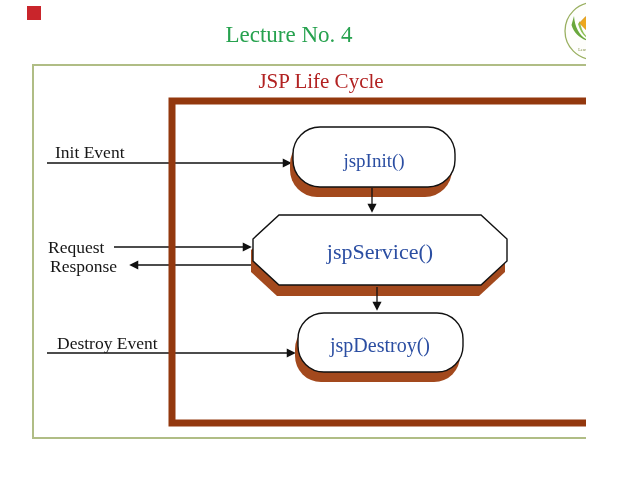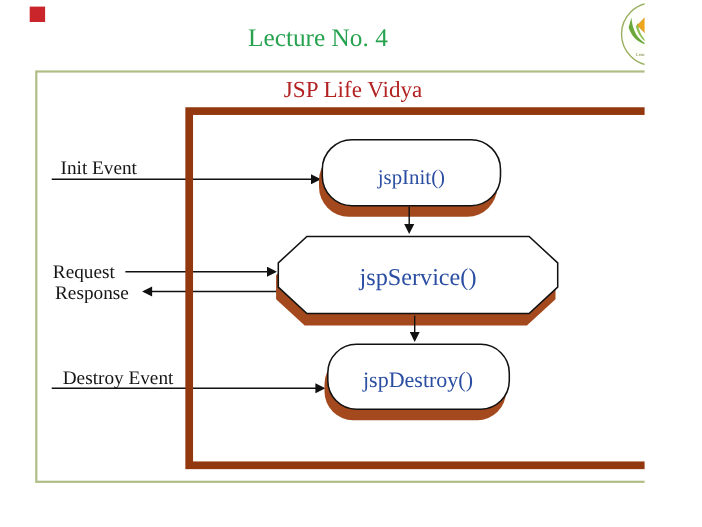--- a/index.html
+++ b/index.html
@@ -41,21 +41,21 @@
     <path d="M51,15 C50,30 42,39 32,40.5 C42,40 50.5,34 53.5,24 Z" fill="#6aa83c"></path>
     <path d="M18,20 C19,31 25,37.5 31,39.5 C24,38.5 18.5,32 16,23 Z" fill="#8cc153"></path>
     <path d="M45,20 C44,31 38,37.5 32,39.5 C39,38.5 44.5,32 47,23 Z" fill="#8cc153"></path>
     <polygon points="31.5,7.5 45.5,22 31.5,36.5 17.5,22" fill="#eda71e" stroke="#c88a10" stroke-width="0.6"></polygon>
     <text class="logo-name" x="31.5" y="23.6" text-anchor="middle">VIDYA</text>
     <text class="logo-motto" x="31.5" y="49.5" text-anchor="middle">Learn-Serve-Lead</text>
   </svg>
 
   <div id="content-frame"></div>
 
-  <div id="diagram-heading">JSP Life Vidya</div>
+  <div id="diagram-heading">JSP Life Cycle</div>
 
   <svg id="diagram-svg" width="638" height="479" viewBox="0 0 638 479">
     <defs>
       <marker id="arrow" viewBox="0 0 10 10" refX="8" refY="5" markerWidth="9" markerHeight="7" orient="auto-start-reverse">
         <path d="M0,0 L10,5 L0,10 z" fill="#111111"></path>
       </marker>
     </defs>
 
     <line class="edge-line" x1="47" y1="163" x2="290" y2="163" marker-end="url(#arrow)"></line>
     <line class="edge-line" x1="114" y1="247" x2="250" y2="247" marker-end="url(#arrow)"></line>

